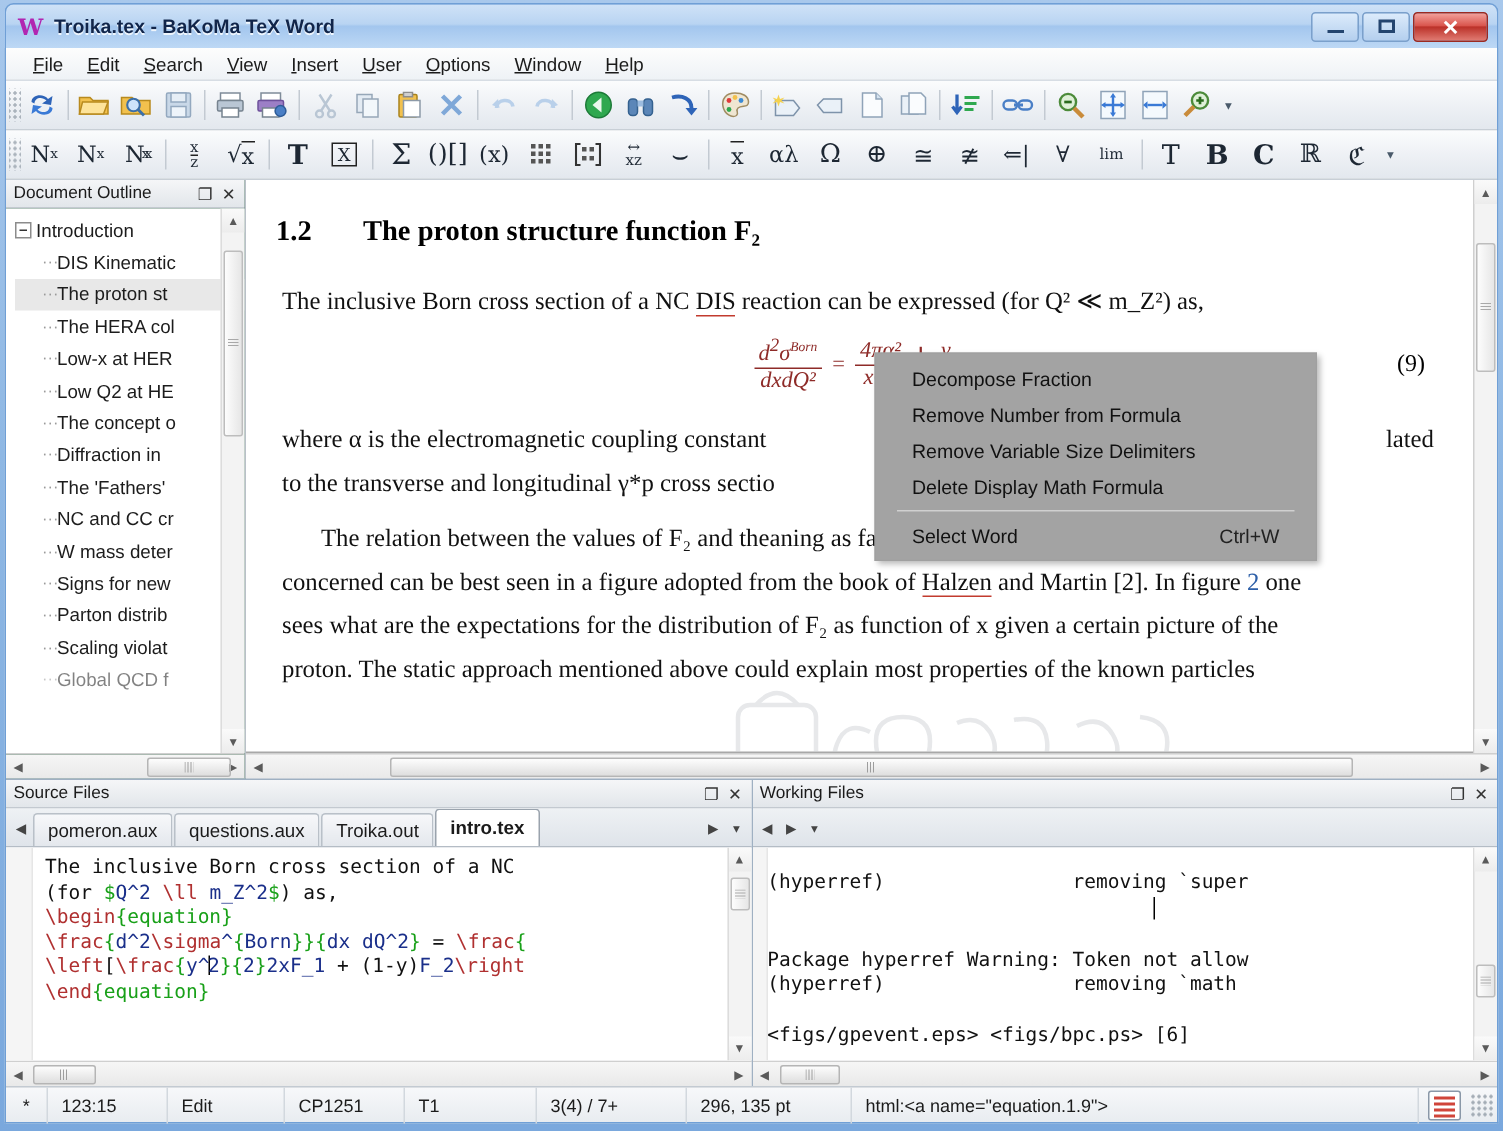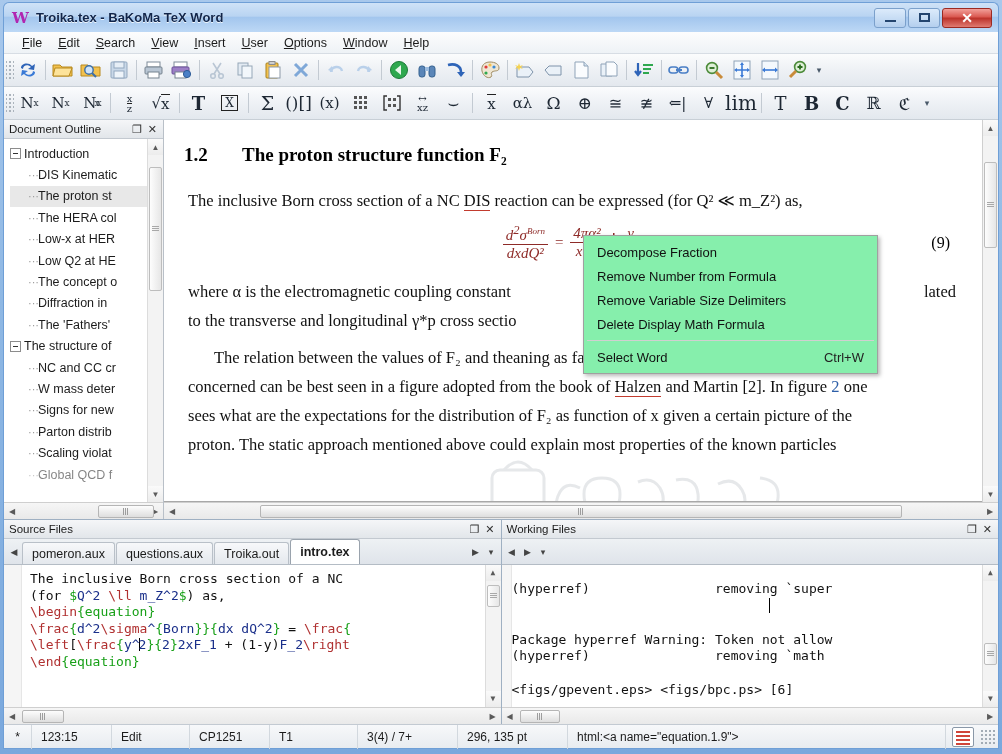--- a/index.html
+++ b/index.html
@@ -206,23 +206,23 @@
   .bigbar { font-size: 30px; font-style: normal; line-height: .8; }
 
   .watermark {
     position: absolute; left: 268px; top: 338px; width: 390px; height: 86px;
     opacity: .35; pointer-events: none;
   }
 
   
   .ctxmenu {
     position: absolute; left: 589px; top: 265px; width: 295px;
-    background: #86efac; border: 1px solid #a0a0a0;
+    background: #a3a3a3; border: 1px solid #a0a0a0;
     box-shadow: 2px 2px 4px rgba(0,0,0,.28);
-    padding: 4px 1px; font-family: "Liberation Sans", sans-serif;
+    padding: 4px 12px; font-family: "Liberation Sans", sans-serif;
     z-index: 40;
   }
   .ctx-item {
     height: 24px; display: flex; align-items: center;
     padding: 0 12px; font-size: 13px; color: #111;
   }
   .ctx-item .accel { margin-left: auto; color: #222; }
   .ctx-sep { height: 1px; background: #d0d0d0; margin: 4px 2px; }
 
   
@@ -559,21 +559,21 @@
       <div class="tb-btn">
           <span style="border-top:1.4px solid #222">x</span>
         </div>
       <div class="tb-btn">αλ</div>
       <div class="tb-btn" style="font-size:17px">Ω</div>
       <div class="tb-btn" style="font-size:17px">⊕</div>
       <div class="tb-btn" style="font-size:16px">≅</div>
       <div class="tb-btn" style="font-size:16px">≇</div>
       <div class="tb-btn" style="font-size:15px">⇐|</div>
       <div class="tb-btn" style="font-size:15px">∀</div>
-      <div class="tb-btn" style="font-size:20px;width:34px">lim</div>
+      <div class="tb-btn" style="font-size:10px;width:34px">lim</div>
       <div class="tb-sep"></div>
       <div class="tb-btn" style="font-size:18px">T</div>
       <div class="tb-btn" style="font-size:18px;font-weight:bold">B</div>
       <div class="tb-btn" style="font-size:18px;font-weight:bold">C</div>
       <div class="tb-btn" style="font-size:17px">ℝ</div>
       <div class="tb-btn" style="font-size:17px">ℭ</div>
       <div class="tb-more">▾</div>
     </div>
 
     <div class="mainarea">
@@ -624,24 +624,20 @@
             </div>
             <div class="ol-row">
               <span class="ol-indent"></span>
                 <span class="ol-dash">···</span>
               <span class="ol-label">Diffraction in</span>
             </div>
             <div class="ol-row">
               <span class="ol-indent"></span>
                 <span class="ol-dash">···</span>
               <span class="ol-label">The 'Fathers'</span>
-            </div>
-            <div class="ol-row">
-              <span class="ol-expander"></span>
-              <span class="ol-label">The structure of</span>
             </div>
             <div class="ol-row">
               <span class="ol-indent"></span>
                 <span class="ol-dash">···</span>
               <span class="ol-label">NC and CC cr</span>
             </div>
             <div class="ol-row">
               <span class="ol-indent"></span>
                 <span class="ol-dash">···</span>
               <span class="ol-label">W mass deter</span>

